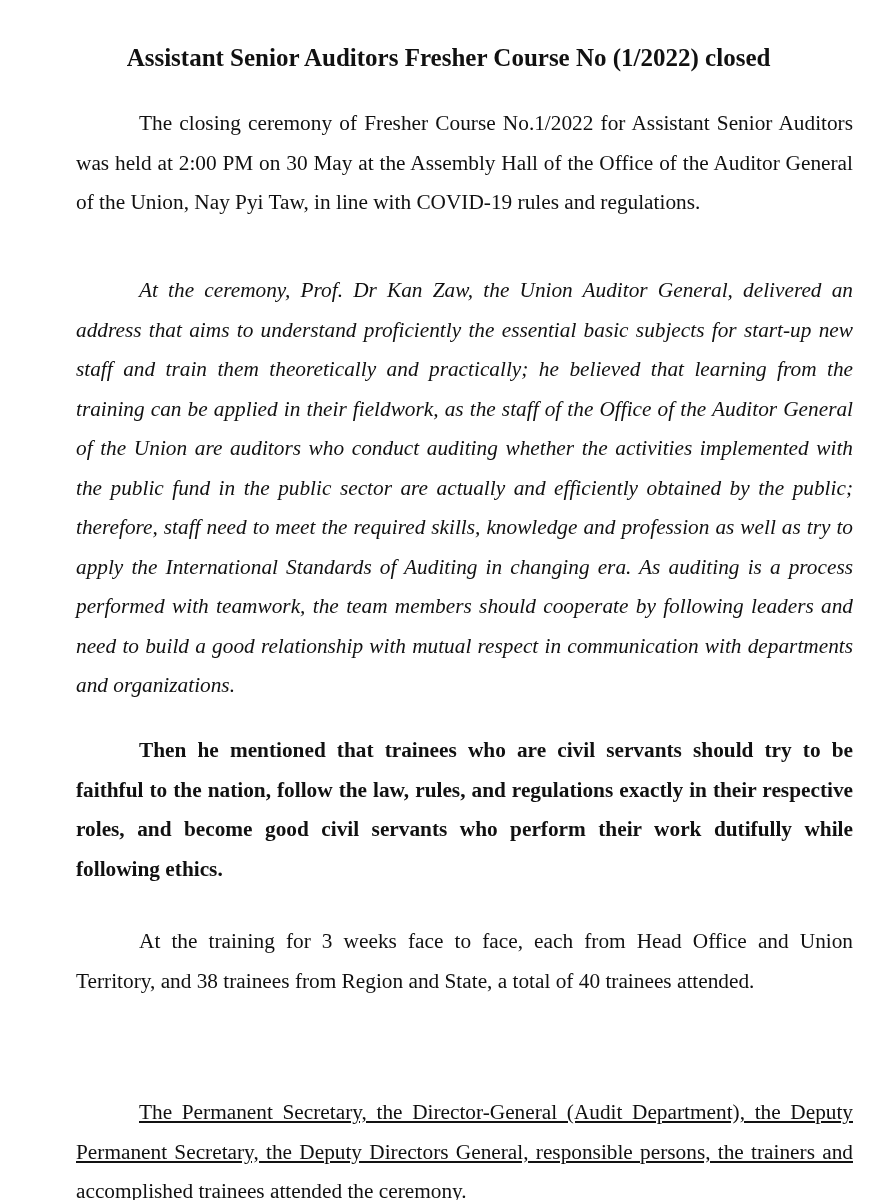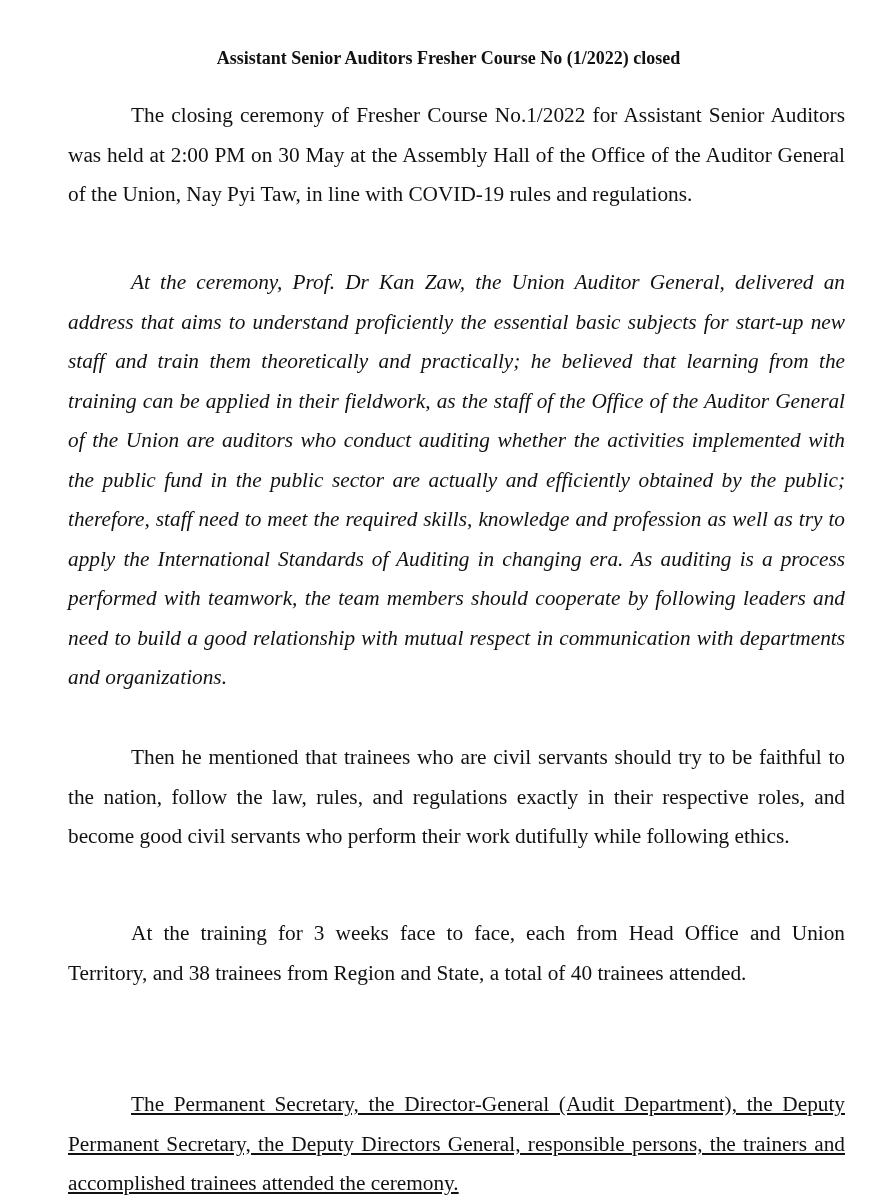--- a/index.html
+++ b/index.html
@@ -21,38 +21,38 @@
     top: 0;
     width: 777px;
   }
   .title {
     position: absolute;
     top: 44px;
     left: 0;
     width: 777px;
     text-align: center;
     font-weight: bold;
-    font-size: 18px;
+    font-size: 25px;
     line-height: 28px;
     margin: 0;
   }
   .body-text {
     position: absolute;
     left: 0;
     width: 777px;
-    margin: 8px;
+    margin: 16px;
     font-size: 21.3px;
     line-height: 39.5px;
     text-align: justify;
     text-indent: 63px;
     word-spacing: 0;
   }
   #p1 { top: 88px; }
   #p2 { top: 255px; font-style: italic; }
-  #p3 { top: 730px; }
+  #p3 { top: 715px; font-weight: bold; }
   #p4 { top: 906px; }
   #p5 { top: 1077px; text-decoration: underline; }
 </style>
 </head>
 <body>
 
 <div class="page">
   <h1 class="title">Assistant Senior Auditors Fresher Course No (1/2022) closed</h1>
   <p class="body-text" id="p1">The closing ceremony of Fresher Course No.1/2022 for Assistant Senior Auditors was held at 2:00 PM on 30 May at the Assembly Hall of the Office of the Auditor General of the Union, Nay Pyi Taw, in line with COVID-19 rules and regulations.</p>
   <p class="body-text" id="p2">At the ceremony, Prof. Dr Kan Zaw, the Union Auditor General, delivered an address that aims to understand proficiently the essential basic subjects for start-up new staff and train them theoretically and practically; he believed that learning from the training can be applied in their fieldwork, as the staff of the Office of the Auditor General of the Union are auditors who conduct auditing whether the activities implemented with the public fund in the public sector are actually and efficiently obtained by the public; therefore, staff need to meet the required skills, knowledge and profession as well as try to apply the International Standards of Auditing in changing era. As auditing is a process performed with teamwork, the team members should cooperate by following leaders and need to build a good relationship with mutual respect in communication with departments and organizations.</p>

